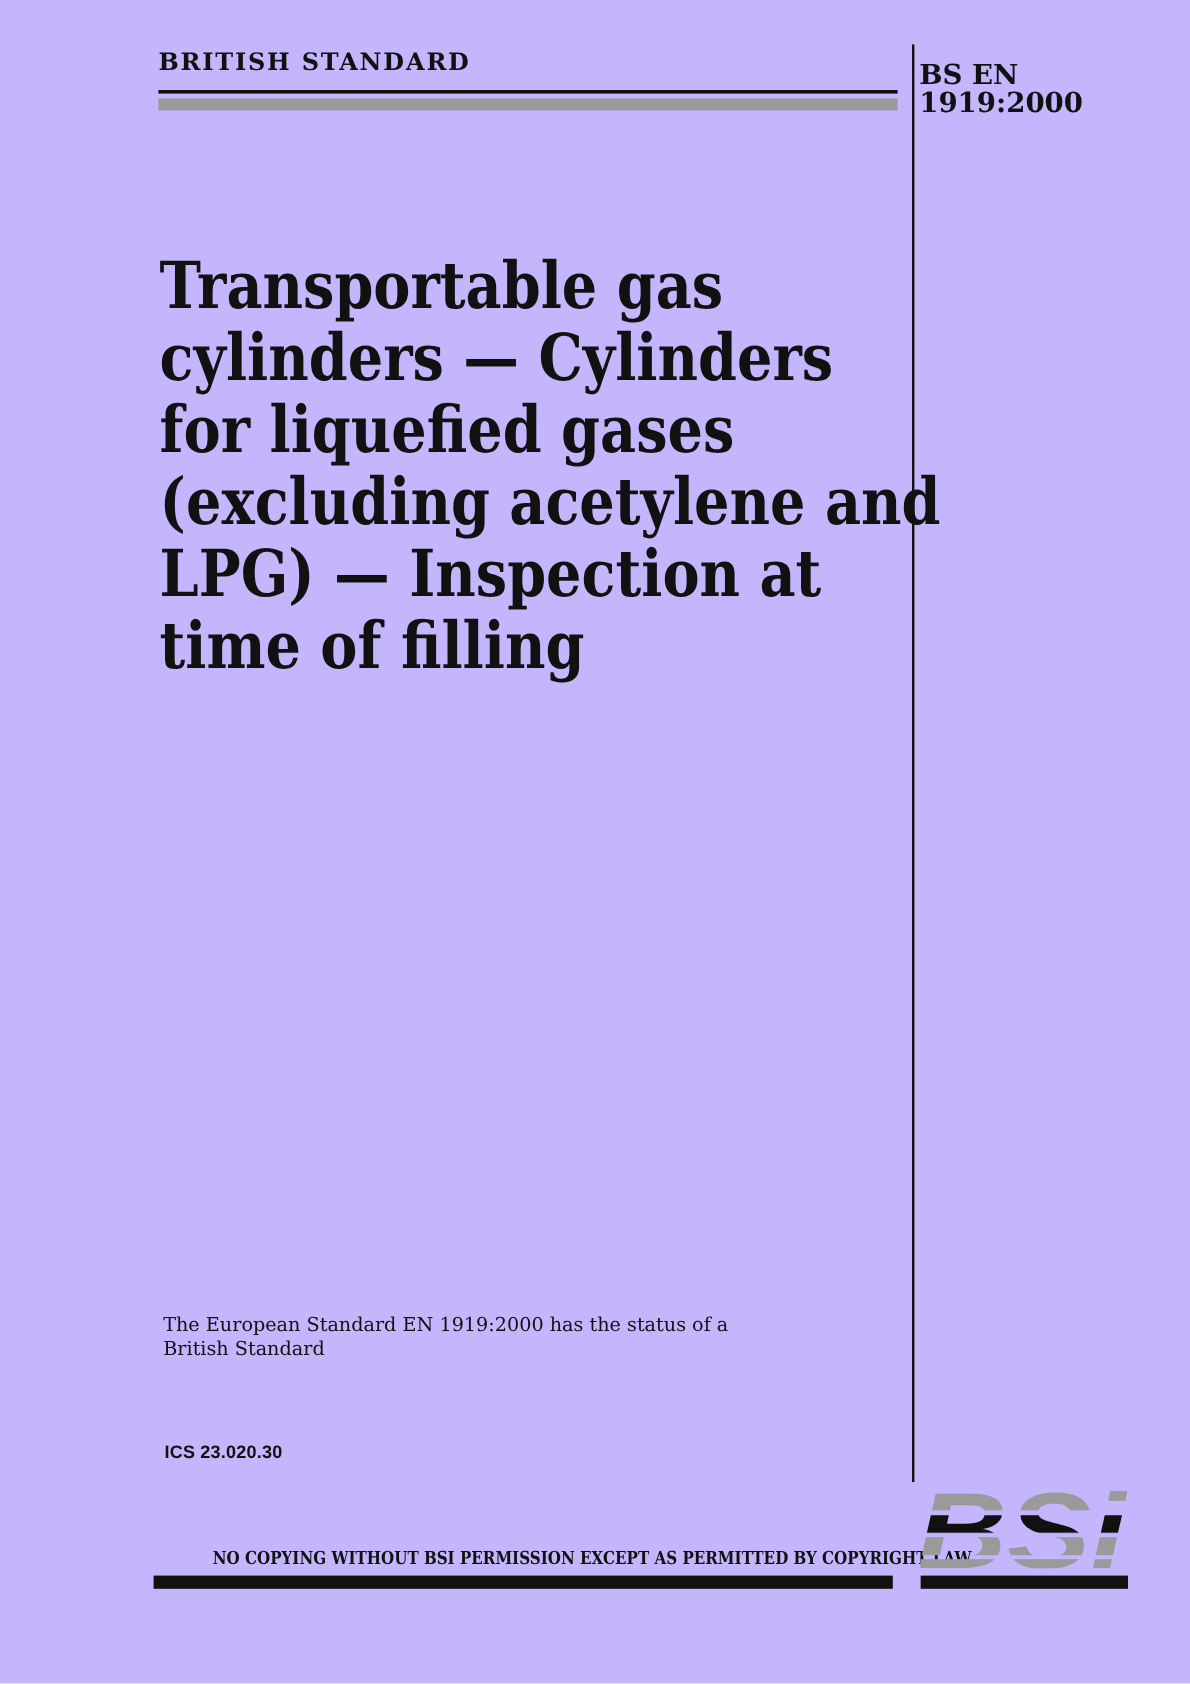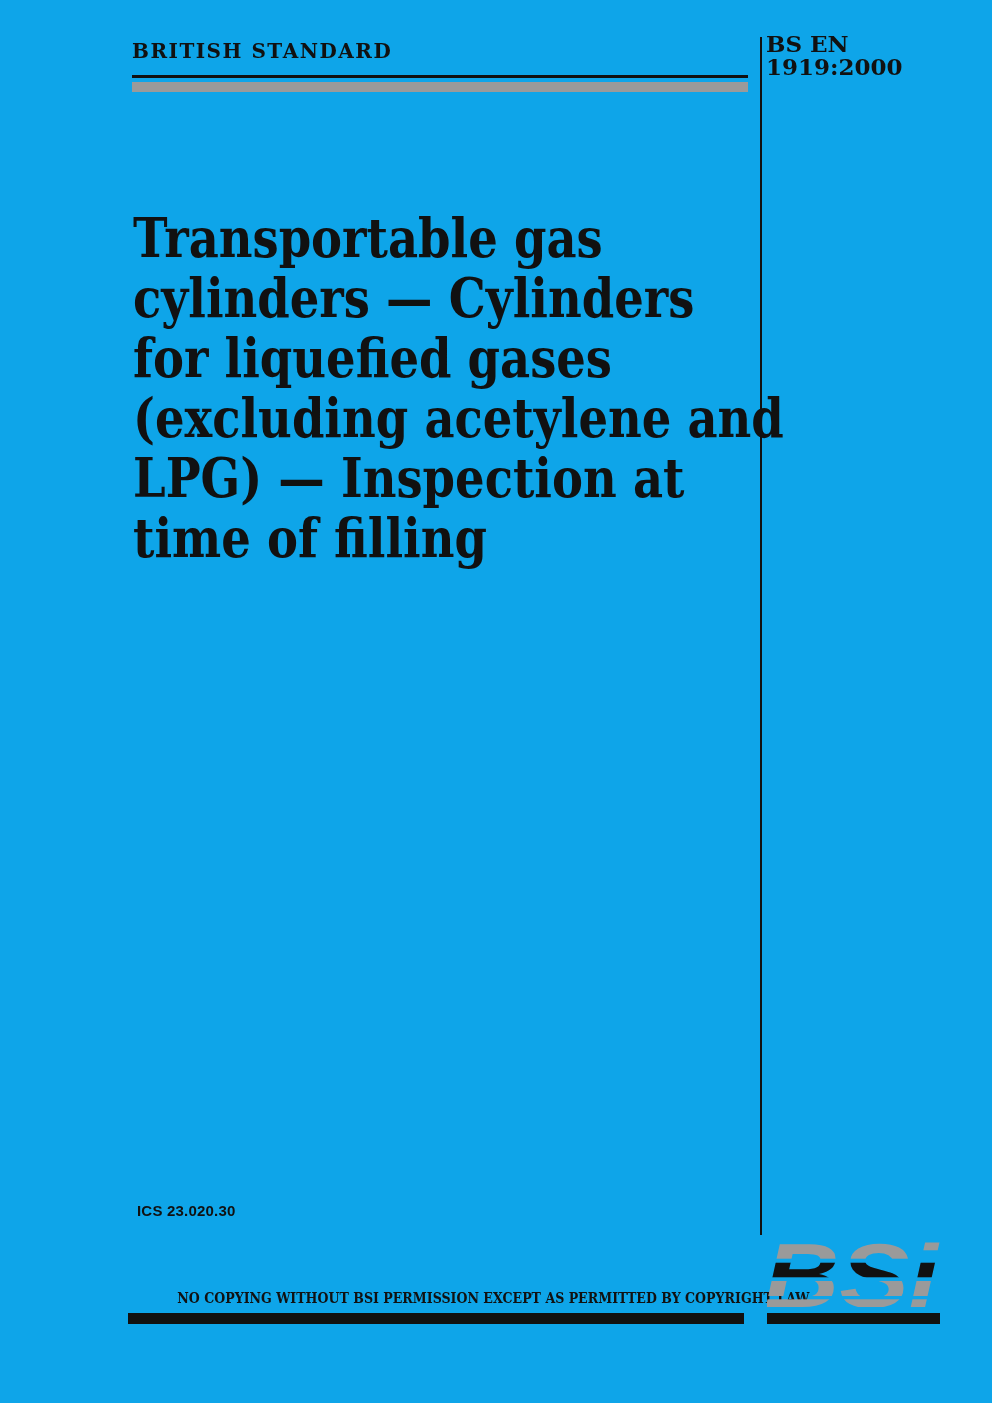--- a/index.html
+++ b/index.html
@@ -4,21 +4,21 @@
 <style>
   html, body {
     margin: 0;
     padding: 0;
     background: #ffffff;
   }
   .page {
     position: relative;
     width: 992px;
     height: 1403px;
-    background: #0ea5e9;
+    background: #c4b5fd;
     overflow: hidden;
     font-family: "DejaVu Serif", serif;
     color: #111111;
   }
 
   
   .brand {
     position: absolute;
     left: 132px;
     top: 41px;
@@ -48,21 +48,21 @@
     position: absolute;
     left: 760px;
     top: 37px;
     width: 2px;
     height: 1198px;
     background: #111111;
   }
   .doc-number {
     position: absolute;
     left: 766px;
-    top: 32px;
+    top: 51px;
     font-size: 23px;
     font-weight: bold;
     line-height: 23px;
     white-space: pre-line;
   }
 
   
   .doc-title {
     position: absolute;
     left: 133px;
@@ -139,20 +139,22 @@
   <div class="doc-number">BS EN
 1919:2000</div>
 
   <h1 class="doc-title">Transportable gas
 cylinders — Cylinders
 for liquefied gases
 (excluding acetylene and
 LPG) — Inspection at
 time of filling</h1>
 
+  <div class="status-note">The European Standard EN 1919:2000 has the status of a
+British Standard</div>
 
   <div class="ics-code">ICS 23.020.30</div>
 
   <div class="copyright-text">NO COPYING WITHOUT BSI PERMISSION EXCEPT AS PERMITTED BY COPYRIGHT LAW</div>
 
   <div class="copyright-bar"></div>
 
   <svg class="bsi-logo" width="173" height="84" viewBox="0 0 173 84" aria-hidden="true">
     <defs>
       <pattern id="bsiStripes" patternUnits="userSpaceOnUse" x="0" y="0" width="173" height="84">

